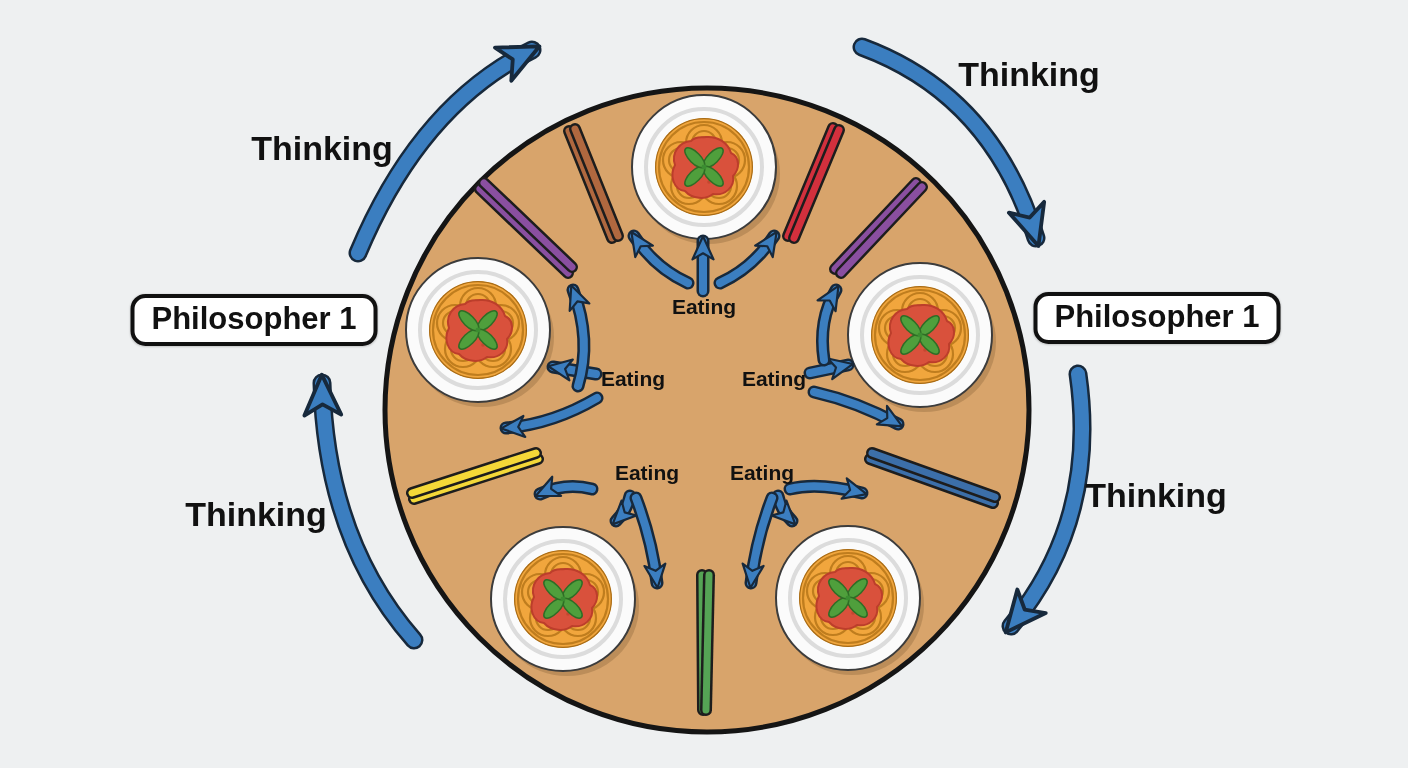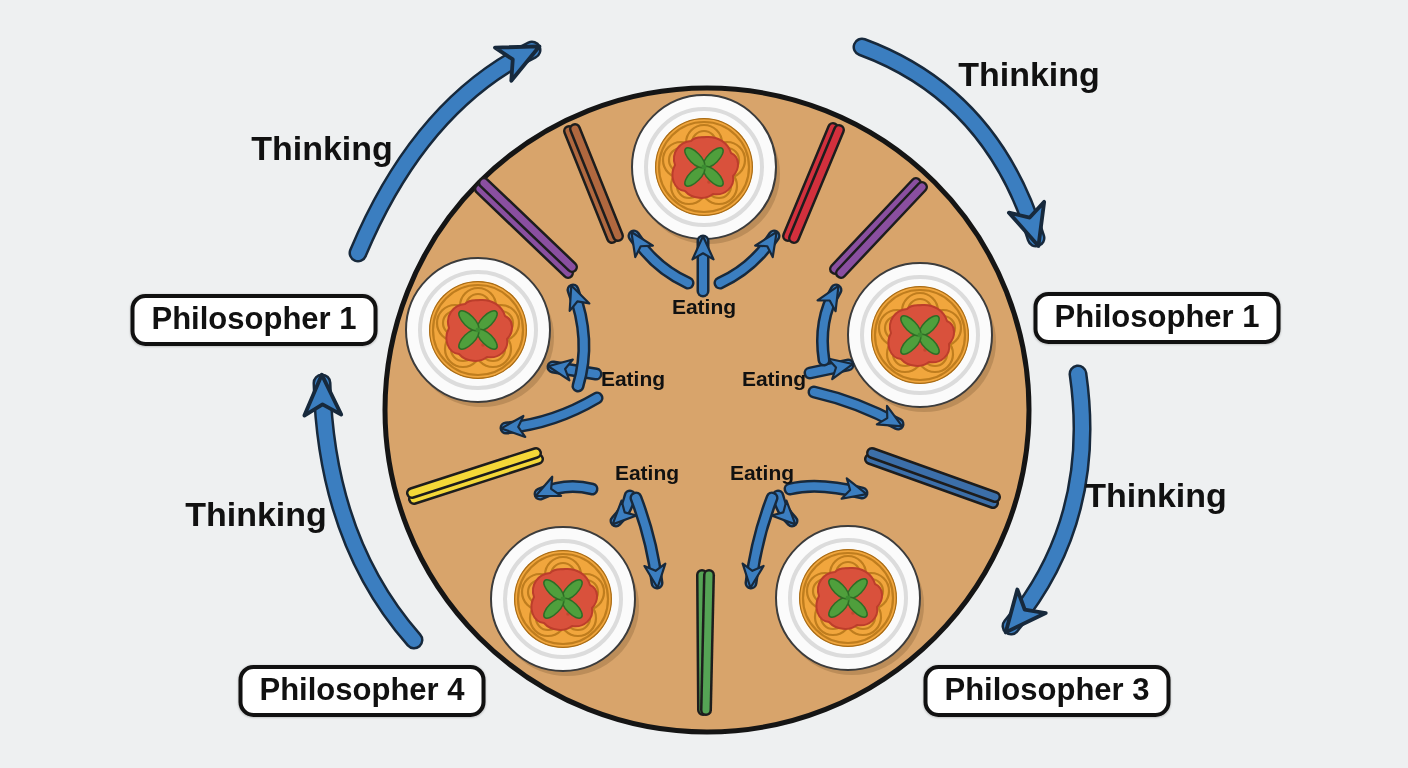--- a/index.html
+++ b/index.html
@@ -200,22 +200,20 @@
 
     <path class="arr-bg" stroke-width="13" d="M 790 489 Q 818 482 862 493"></path>
       <path class="ol arr" stroke-width="8" marker-end="url(#ah)" d="M 790 489 Q 818 482 862 493"></path>
     <path class="arr-bg" stroke-width="13" d="M 778 496 Q 781 510 792 521"></path>
       <path class="ol arr" stroke-width="8" marker-end="url(#ah)" d="M 778 496 Q 781 510 792 521"></path>
     <path class="arr-bg" stroke-width="13" d="M 772 498 Q 756 540 751 583"></path>
       <path class="ol arr" stroke-width="8" marker-end="url(#ah)" d="M 772 498 Q 756 540 751 583"></path>
   </svg>
 
   <div class="pbox" style="left:1157px;top:318px">Philosopher 1</div>
-  <div class="pbox" style="left:1047px;top:691px">Philosopher 3</div>
-  <div class="pbox" style="left:362px;top:691px">Philosopher 4</div>
   <div class="pbox" style="left:254px;top:320px">Philosopher 1</div>
 
   <div class="flabel thinking" style="left:322px;top:148px">Thinking</div>
   <div class="flabel thinking" style="left:1029px;top:74px">Thinking</div>
   <div class="flabel thinking" style="left:1156px;top:495px">Thinking</div>
   <div class="flabel thinking" style="left:256px;top:514px">Thinking</div>
 
   <div class="flabel eating" style="left:704px;top:307px">Eating</div>
   <div class="flabel eating" style="left:633px;top:379px">Eating</div>
   <div class="flabel eating" style="left:774px;top:379px">Eating</div>

